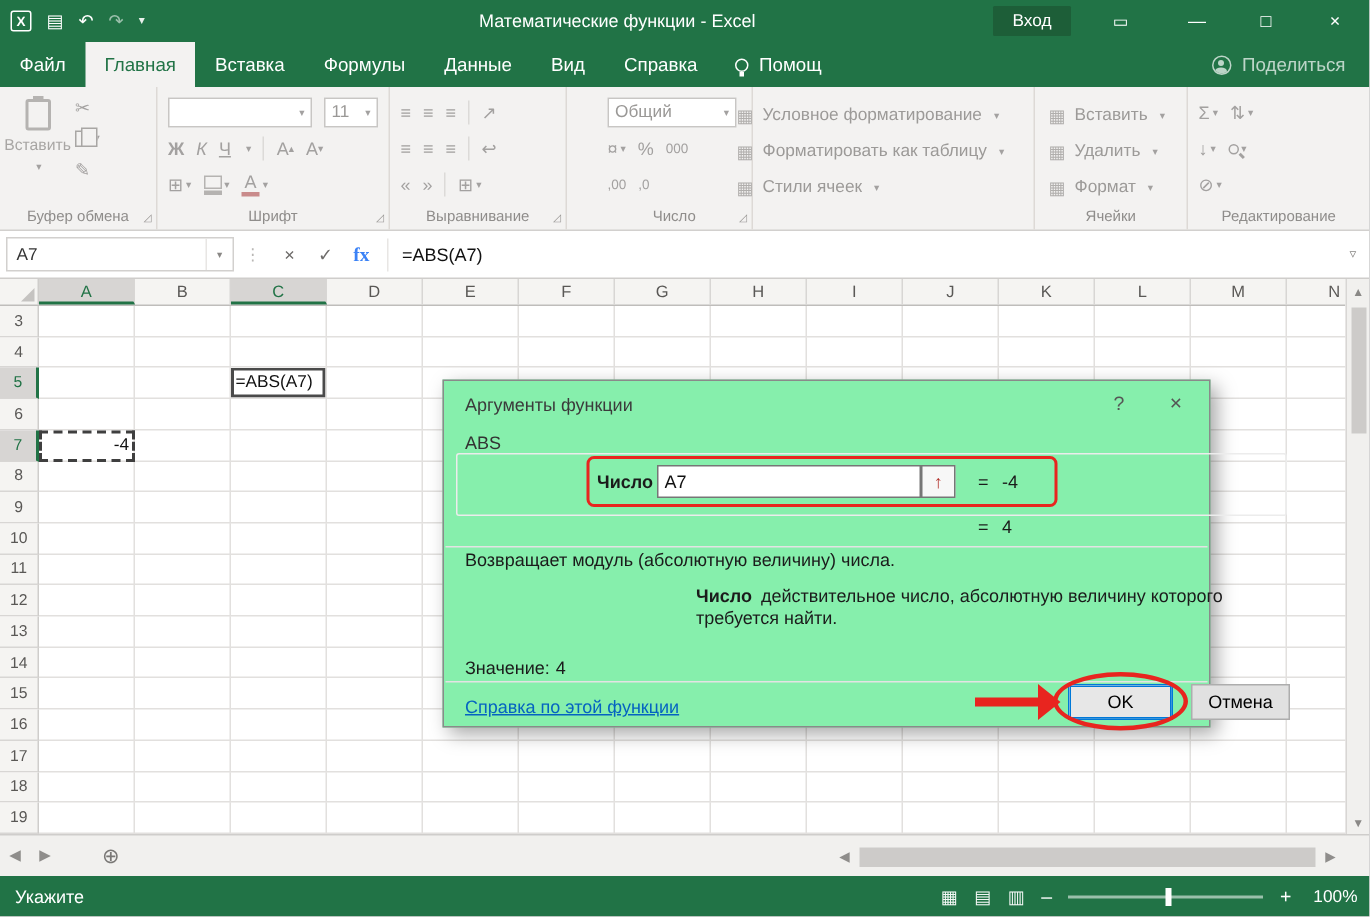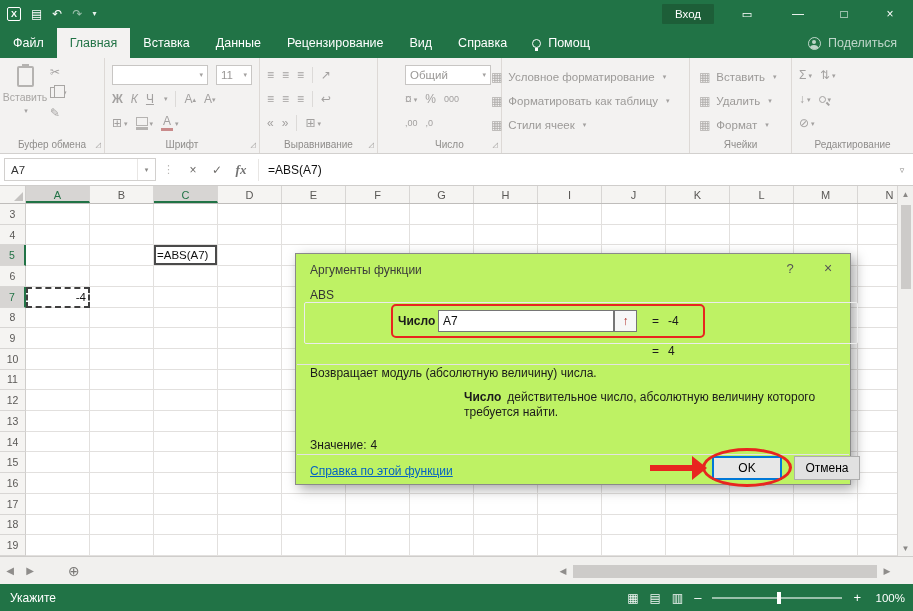--- a/index.html
+++ b/index.html
@@ -71,21 +71,21 @@
   .tinytxt{font-size:9px;letter-spacing:0}
   .icon-search{width:7px;height:7px;border:1.5px solid #a3a1a0;border-radius:50%;position:relative;display:inline-block}
   .icon-search::after{content:"";position:absolute;left:6px;top:6px;width:4px;height:1.5px;background:#a3a1a0;transform:rotate(45deg)}
 
   
   .fbar{top:154px;height:32px;background:#fff;border-bottom:1px solid #cfcdcb;display:flex;align-items:center}
   .namebox{width:152px;height:23px;margin-left:4px;border:1px solid #d2d0ce;display:flex;align-items:center;font-size:11.5px;color:#333;padding-left:6px}
   .nb-dd{margin-left:auto;width:18px;text-align:center;color:#8a8886;border-left:1px solid #e8e6e4;font-size:7px;align-self:stretch;display:flex;align-items:center;justify-content:center}
   .dots{color:#b9b7b5;margin:0 7px;font-size:11px}
   .fbtn{width:24px;text-align:center;color:#6e6c6a;font-size:12px}
-  .fx{font-style:italic;font-family:"Liberation Serif","DejaVu Serif",serif;font-weight:bold;color:#737373;font-size:13px}
+  .fx{font-family:"Liberation Serif","DejaVu Serif",serif;font-weight:bold;color:#3b82f6;font-size:13px}
   .fsep{width:1px;height:22px;background:#e8e6e4;margin:0 5px}
   .formula{flex:1;font-size:12px;color:#111;padding-left:4px}
   .fexp{width:22px;text-align:center;color:#8a8886;font-size:9px}
 
   
   .gridwrap{position:absolute;top:186px;left:0;right:16px;height:370px;overflow:hidden;background:#fff}
   .colheads{display:flex;height:18px;border-bottom:1px solid #bfbdbb;background:#f5f4f2}
   .corner{flex:0 0 26px;border-right:1px solid #cfcdcb;position:relative}
   .corner::after{content:"";position:absolute;right:2px;bottom:2px;border-left:9px solid transparent;border-bottom:9px solid #c5c3c1}
   .colh{flex:0 0 64px;text-align:center;font-size:11px;color:#5a5856;line-height:18px;border-right:1px solid #d8d6d4}
@@ -117,21 +117,21 @@
   .statusbar{top:584px;height:27px;background:var(--excel-green);color:#fff;display:flex;align-items:center}
   .mode{margin-left:10px;font-size:12px}
   .sb-right{position:absolute;right:8px;top:0;height:27px;display:flex;align-items:center;gap:11px}
   .viewic{font-size:12px;color:rgba(255,255,255,.95)}
   .zoomtrack{width:130px;height:2px;background:rgba(255,255,255,.55);position:relative}
   .zoomthumb{position:absolute;left:50%;top:-5px;width:4px;height:12px;background:#fff}
   .zglyph{font-size:13px;line-height:1}
   .zoompct{font-size:11.5px;min-width:33px;text-align:right}
 
   
-  .dialog{position:absolute;left:295px;top:253px;width:556px;height:232px;background:#bef264;border:1px solid #8a8a8a;box-shadow:4px 4px 12px rgba(0,0,0,.35);z-index:10;font-size:12px;color:#1b1b1b}
+  .dialog{position:absolute;left:295px;top:253px;width:512px;height:232px;background:#86efac;border:1px solid #8a8a8a;box-shadow:4px 4px 12px rgba(0,0,0,.35);z-index:10;font-size:12px;color:#1b1b1b}
   .dlg-title{position:absolute;left:14px;top:9px;color:#3b3b3b}
   .dlg-help{position:absolute;right:52px;top:7px;color:#555;font-size:13px;width:16px;text-align:center}
   .dlg-close{position:absolute;right:14px;top:6px;color:#555;font-size:14px;width:16px;text-align:center}
   .dlg-fn{position:absolute;left:14px;top:34px;color:#333}
   .argpanel{position:absolute;left:8px;top:48px;width:554px;height:42px;border:1px solid #ececec;border-radius:2px}
   .arg-label{position:absolute;left:102px;top:60px;font-weight:bold}
   .arg-input{position:absolute;left:142px;top:56px;width:176px;height:22px;border:1px solid #767676;font-size:12px;padding:0 4px;font-family:inherit;color:#111}
   .collapse{position:absolute;left:318px;top:56px;width:23px;height:22px;border:1px solid #767676;background:#f7f7f7;display:flex;align-items:center;justify-content:center;color:#b02a23;font-size:12px;font-weight:bold}
   .arg-eq{position:absolute;left:356px;top:60px}
   .arg-res{position:absolute;left:372px;top:60px}
@@ -159,35 +159,36 @@
 <div class="window" style="--excel-green: #217346; --ribbon-bg: #f3f2f1; --annotation-red: #e8251f; --link-blue: #0563c1;">
 
   <div class="band titlebar">
     <div class="qat">
       <span class="appicon">X</span>
       <span class="qat-glyph">▤</span>
       <span class="qat-glyph">↶</span>
       <span class="qat-glyph dim">↷</span>
       <span class="qat-glyph qat-dd">▾</span>
     </div>
+    <div class="win-title">Математические функции  -  Excel</div>
     <div class="signin">Вход</div>
     <div class="tb-ribbonopts">▭</div>
     <div class="win-controls">
       <span class="wc">—</span>
       <span class="wc">□</span>
       <span class="wc">×</span>
     </div>
   </div>
 
   <div class="band tabrow">
     <span class="tab">Файл</span>
     <span class="tab active">Главная</span>
     <span class="tab">Вставка</span>
+    <span class="tab">Формулы</span>
     <span class="tab">Данные</span>
-    <span class="tab">Рецензирование</span>
     <span class="tab">Вид</span>
     <span class="tab">Справка</span>
     <span class="tab-help">
       <span class="icon-bulb"></span>
       <span>Помощ</span>
     </span>
     <span class="share">
       <span class="icon-avatar"></span>
       <span>Поделиться</span>
     </span>

